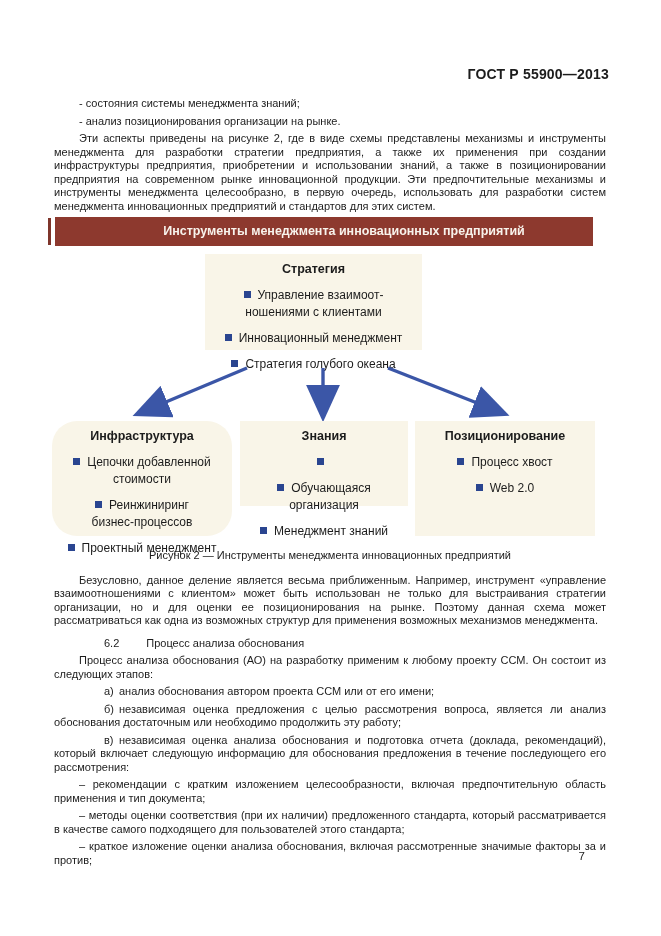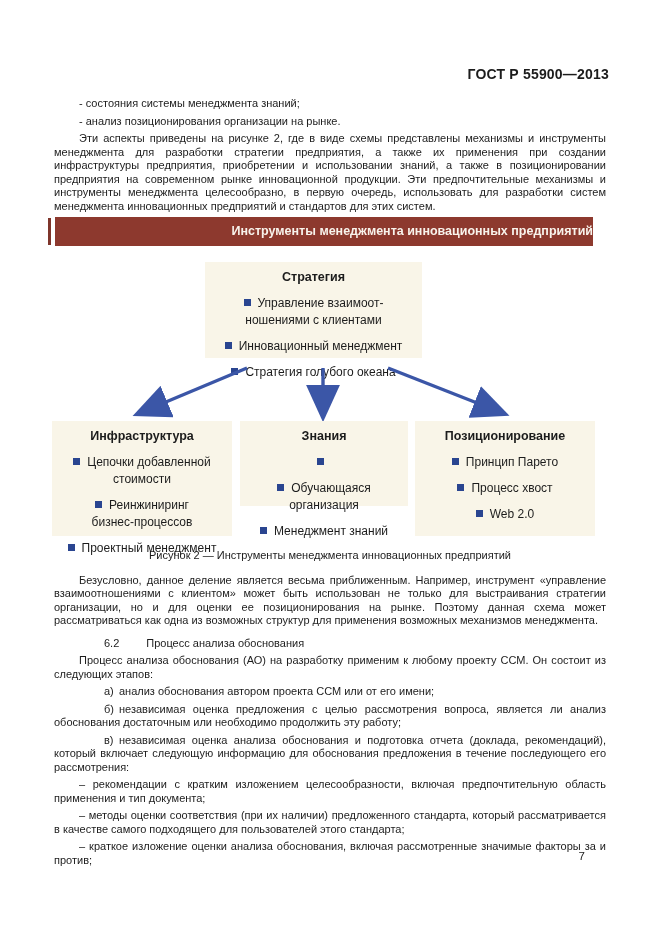--- a/index.html
+++ b/index.html
@@ -14,42 +14,42 @@
   .content {
     position:absolute; left:50px; top:93px; width:560px;
     font-size:11px; line-height:13.5px; text-align:justify;
   }
   p { margin:4px; }
   .hang { text-indent:25px; text-align:left; }
   .para { text-indent:25px; }
   .banner {
     position:relative; margin:3px 17px 0 5px; height:29px;
     background:#8d392e; color:#f8f3ec; font-weight:bold; font-size:12.5px;
-    display:flex; align-items:center; justify-content:flex-end; text-align:center;
+    display:flex; align-items:center; justify-content:center; text-align:center;
     text-indent:0;
     padding-left:40px;
   }
   .banner::before {
     content:""; position:absolute; left:-7px; top:1px; bottom:1px; width:3px;
     background:#7e352b;
   }
   .figure { position:relative; height:295px; }
   .box {
     position:absolute; background:#f9f5e8; text-align:center;
     font-size:12px; line-height:17px; padding:7px 4px 0; box-sizing:border-box;
   }
   .box-title { font-weight:bold; font-size:12.5px; margin-bottom:6px; }
   .d-item { margin-top:9px; }
   .d-item .txt { white-space:pre-line; }
   .sq {
     display:inline-block; width:7px; height:7px; background:#2a4590;
     margin-right:7px; vertical-align:1px;
   }
-  .box-strategy { left:155px; top:16px;   width:217px; height:96px; }
-  .box-infra    { left:2px;   top:175px; width:180px; height:115px; }
+  .box-strategy { left:155px; top:8px;   width:217px; height:96px; }
+  .box-infra    { left:2px;   top:175px; width:180px; height:115px;border-radius:25px; }
   .box-know     { left:190px; top:175px; width:168px; height:85px; }
   .box-pos      { left:365px; top:175px; width:180px; height:115px; }
   .arrows { position:absolute; left:0; top:118px; }
   .caption { text-align:center; text-indent:0; margin:8px 0 11px; }
   .heading { font-weight:normal; text-indent:25px; text-align:left; margin-top:9px; }
   .h-num { display:inline-block; margin-right:27px; }
   .li-label { display:inline-block; width:40px; }
   .page-number { position:absolute; top:850px; right:76px; font-size:11.5px; }
 </style>
 </head>
@@ -102,21 +102,20 @@
       <div class="box box-know">
         <div class="box-title">Знания</div>
         <div class="d-item"><span class="sq"></span></div>
         <div class="d-item"><span class="sq"></span><span class="txt">Обучающаяся
 организация</span></div>
         <div class="d-item"><span class="sq"></span><span class="txt">Менеджмент знаний</span></div>
       </div>
 
       <div class="box box-pos">
         <div class="box-title">Позиционирование</div>
-        <div class="d-item"><span class="sq"></span><span class="txt">Принцип Парето</span></div>
         <div class="d-item"><span class="sq"></span><span class="txt">Процесс хвост</span></div>
         <div class="d-item"><span class="sq"></span><span class="txt">Web 2.0</span></div>
       </div>
 
     </div>
 
     <p class="caption">Рисунок 2 — Инструменты менеджмента инновационных предприятий</p>
 
     <p class="para">Безусловно, данное деление является весьма приближенным. Например, инструмент «управление взаимоотношениями с клиентом» может быть использован не только для выстраивания стратегии организации, но и для оценки ее позиционирования на рынке. Поэтому данная схема может рассматриваться как одна из возможных структур для применения возможных механизмов менеджмента.</p>
 

